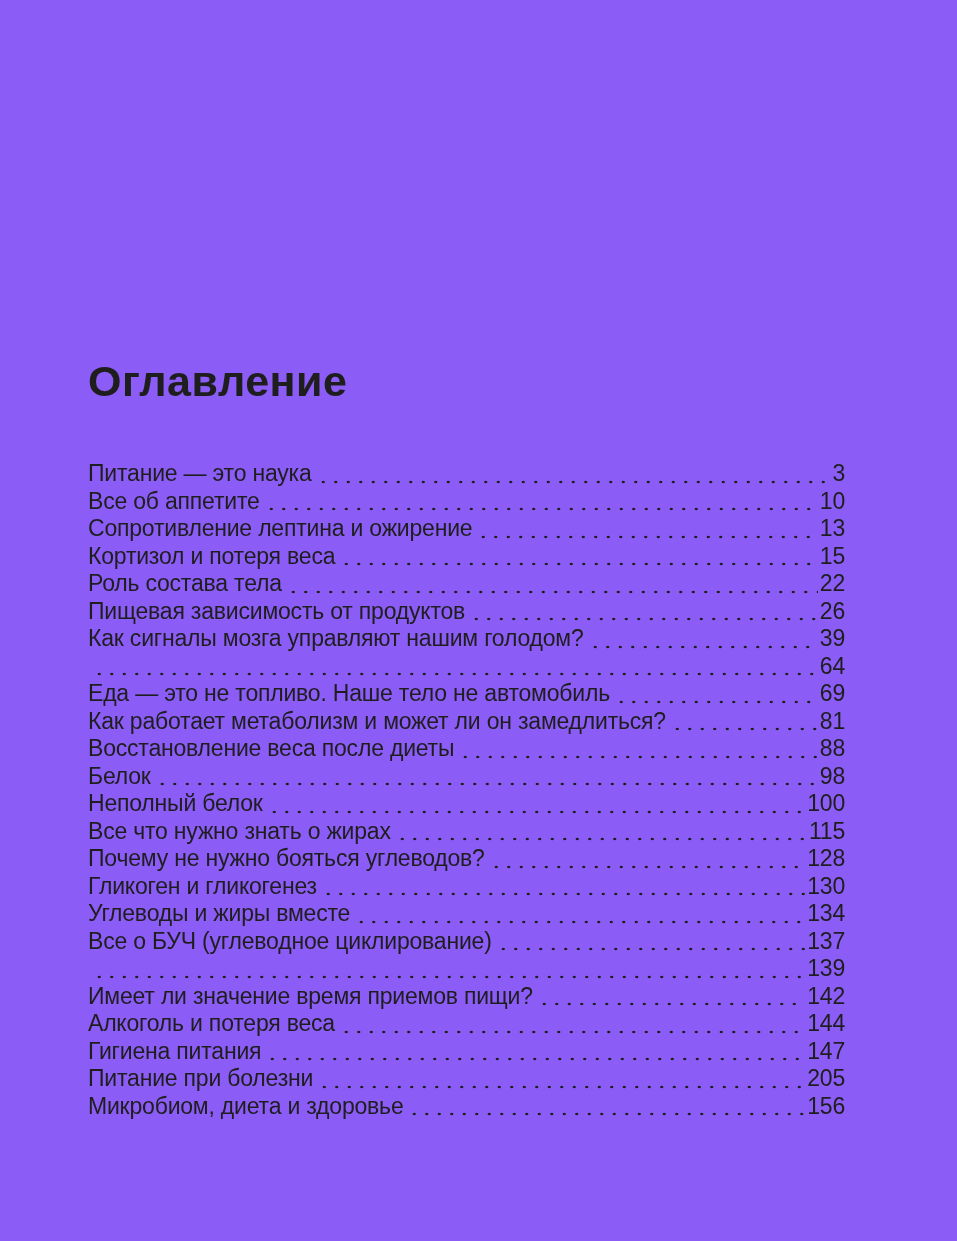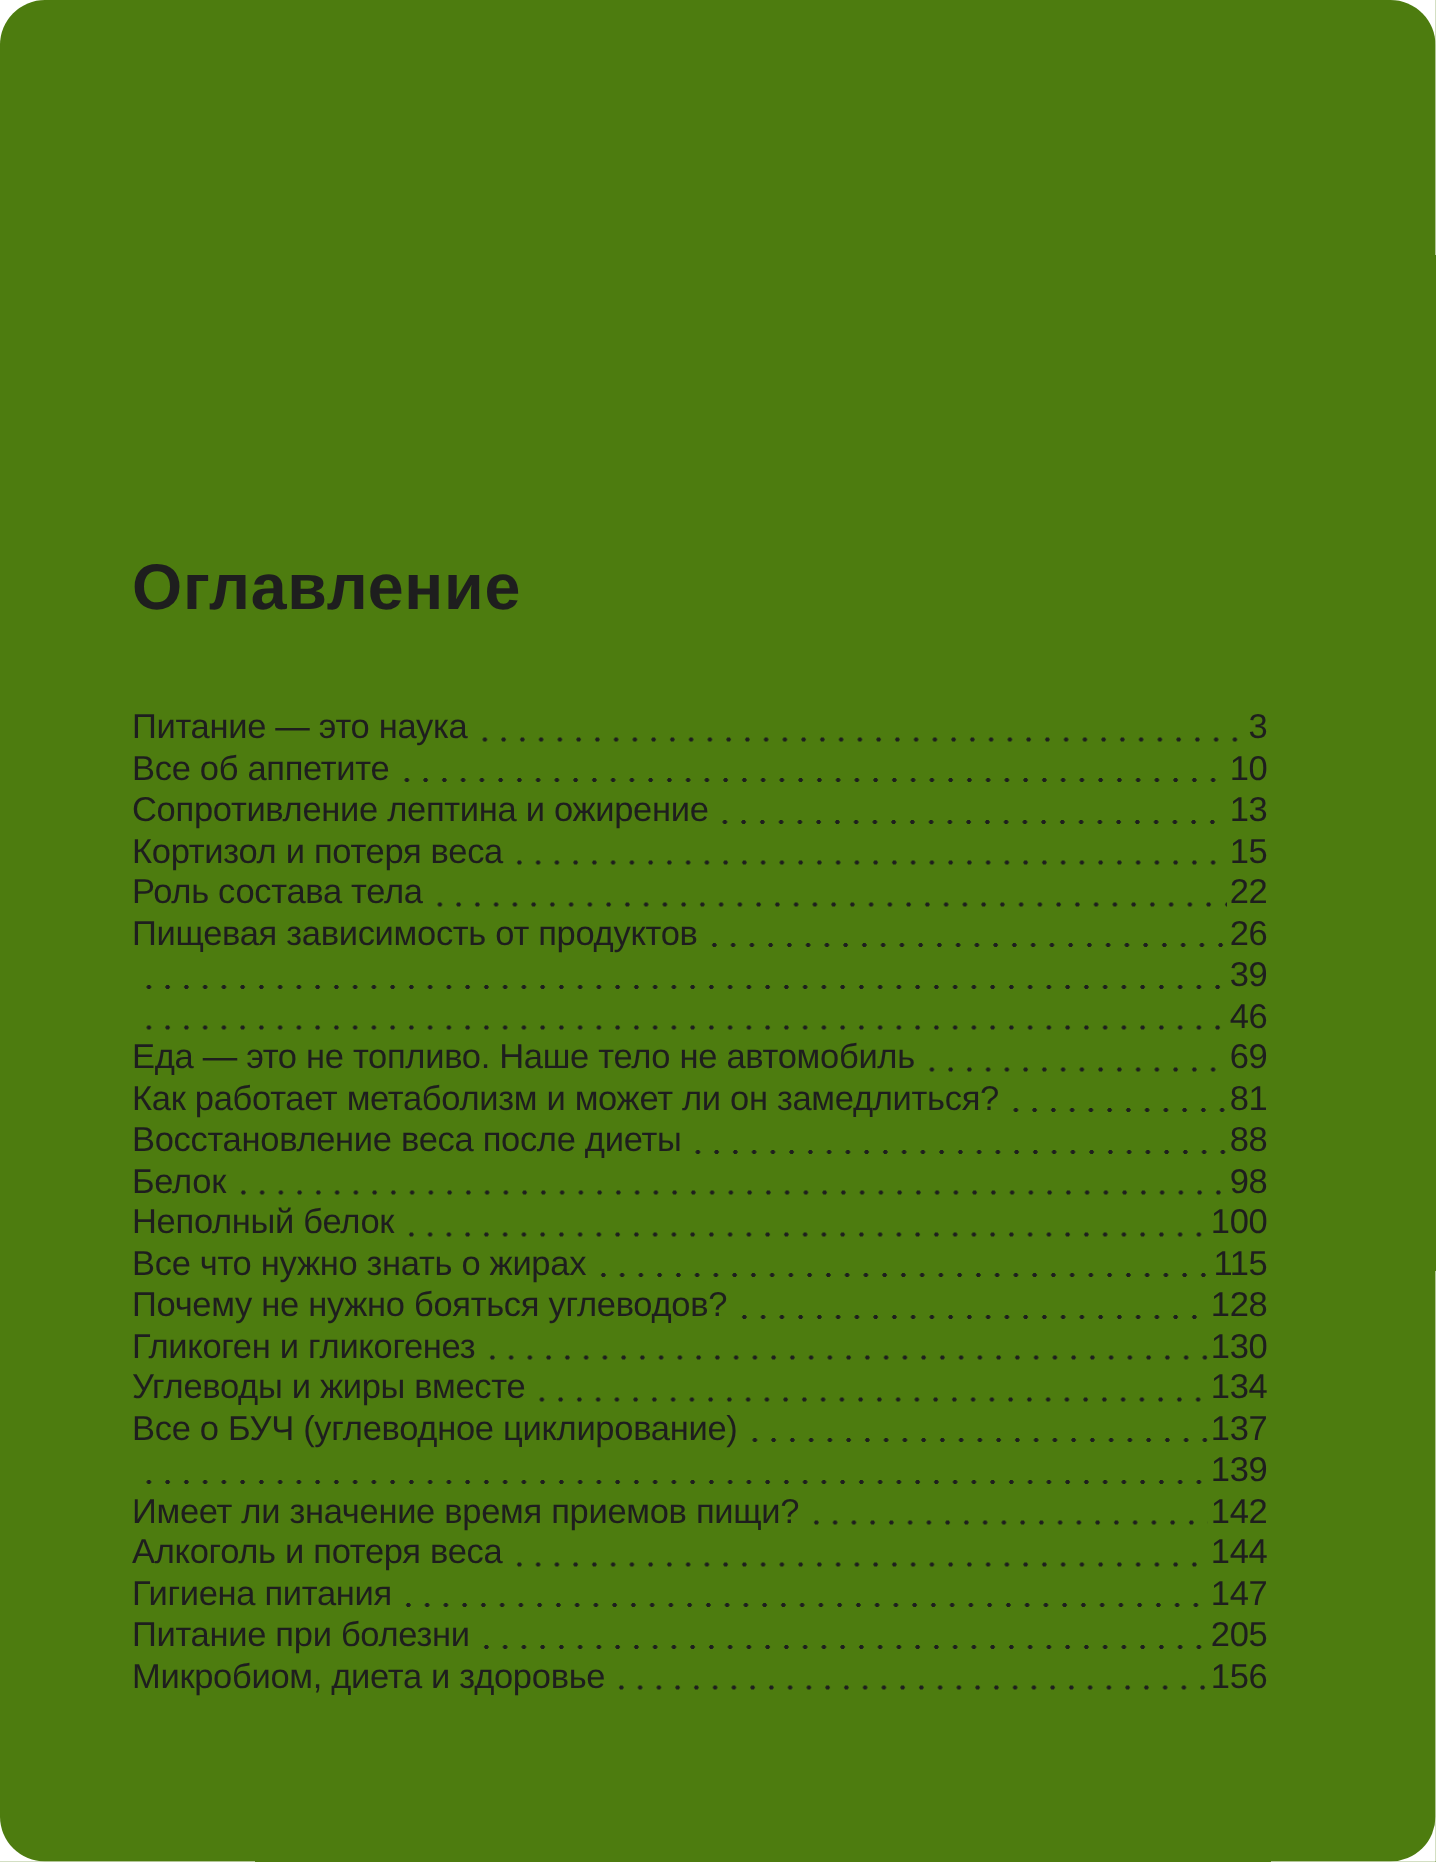--- a/index.html
+++ b/index.html
@@ -7,23 +7,22 @@
   body {
     width: 957px;
     height: 1241px;
     font-family: "Liberation Sans", "DejaVu Sans", sans-serif;
     color: #1e1e1e;
     overflow: hidden;
   }
   .page {
     width: 957px;
     height: 1241px;
-    background: #4d7c0f;
-    padding: 11px 112px 0 88px;
-    border-radius: 30px;
+    background: #8b5cf6;
+    padding: 0 112px 0 88px;
   }
   .page-title {
     padding-top: 360px;
     font-size: 43px;
     line-height: 43px;
     font-weight: 700;
     letter-spacing: 0.5px;
     color: #1e1e1e;
   }
   .toc {
@@ -93,27 +92,28 @@
     <span class="toc-page-num">22</span>
   </div>
 
   <div class="toc-row">
     <span class="toc-title-text">Пищевая зависимость от продуктов</span>
     <span class="toc-dots"></span>
     <span class="toc-page-num">26</span>
   </div>
 
   <div class="toc-row">
+    <span class="toc-title-text">Как сигналы мозга управляют нашим голодом?</span>
     <span class="toc-dots"></span>
     <span class="toc-page-num">39</span>
   </div>
 
   <div class="toc-row">
     <span class="toc-dots"></span>
-    <span class="toc-page-num">46</span>
+    <span class="toc-page-num">64</span>
   </div>
 
   <div class="toc-row">
     <span class="toc-title-text">Еда — это не топливо. Наше тело не автомобиль</span>
     <span class="toc-dots"></span>
     <span class="toc-page-num">69</span>
   </div>
 
   <div class="toc-row">
     <span class="toc-title-text">Как работает метаболизм и может ли он замедлиться?</span>

